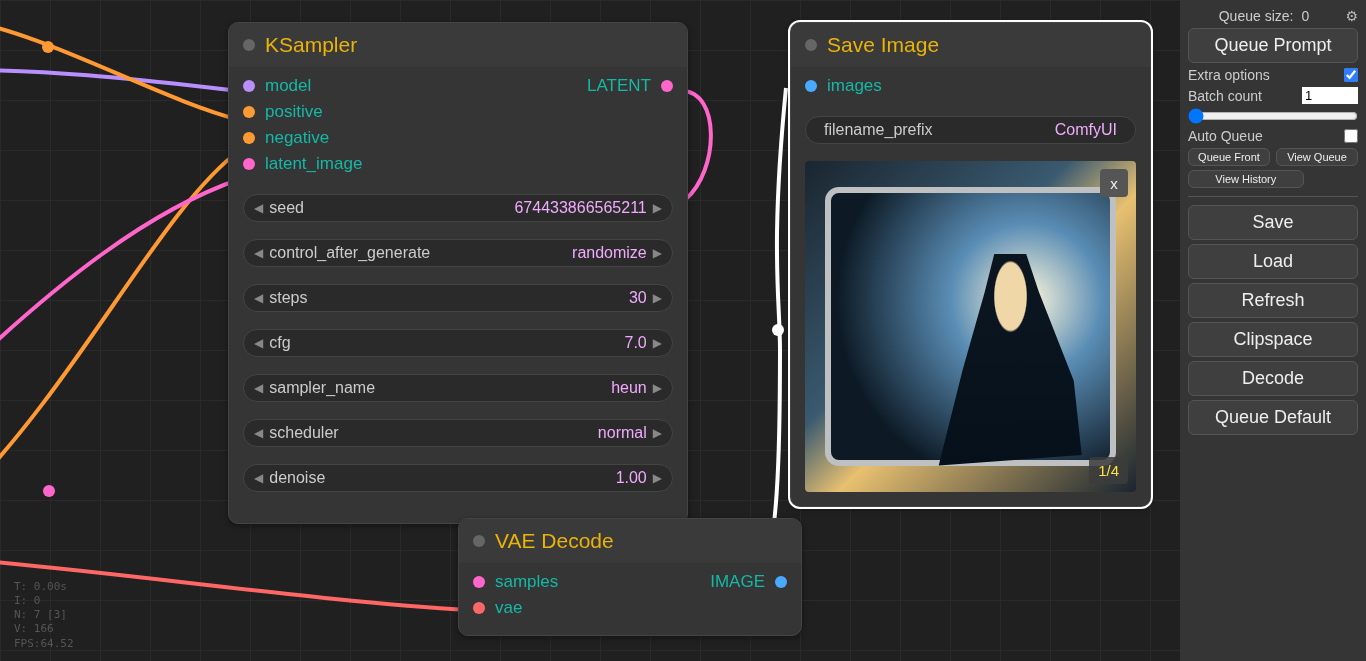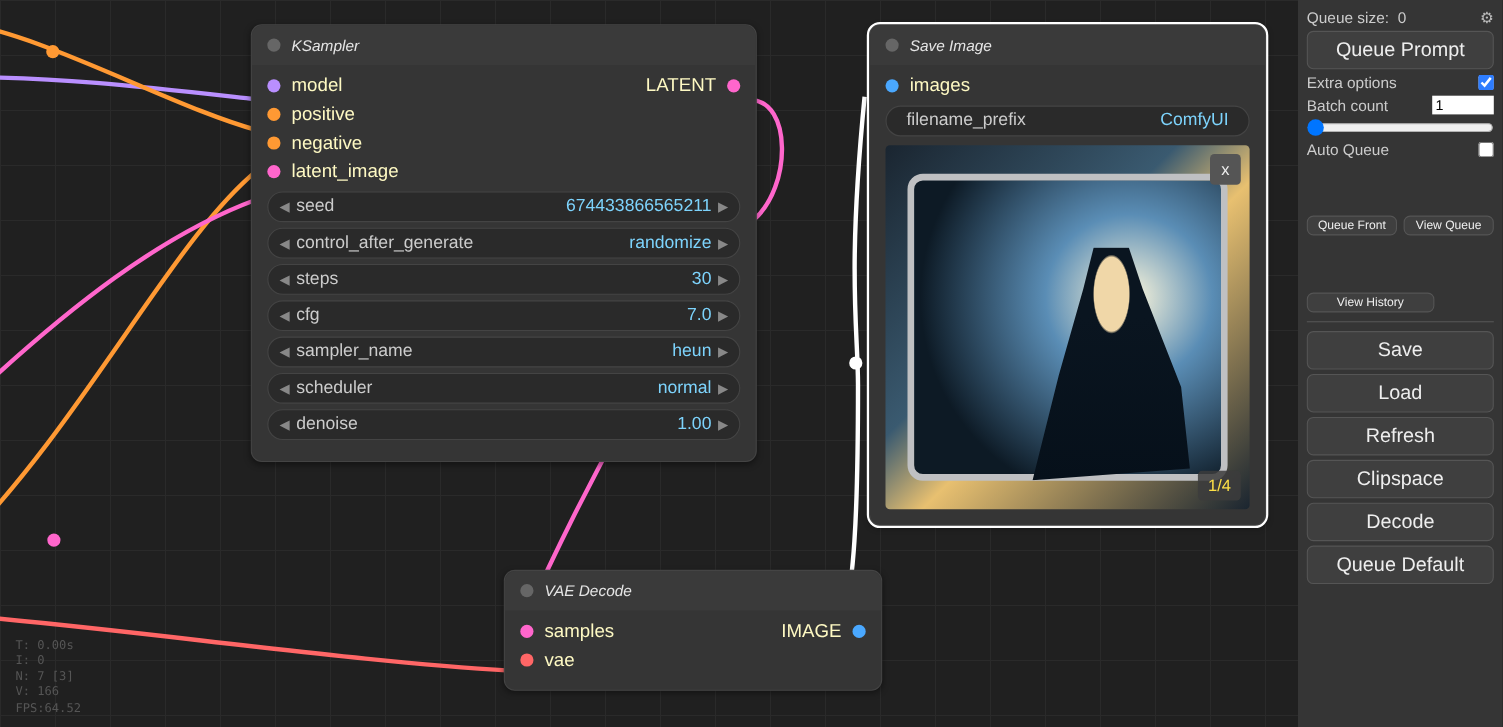--- a/index.html
+++ b/index.html
@@ -2,46 +2,46 @@
 <html><head>
 <meta charset="utf-8">
 <style>
 * { box-sizing: border-box; margin: 0; padding: 0; }
 html, body { width: 1366px; height: 661px; overflow: hidden; font-family: Arial, sans-serif; background: #202020; color: #ccc; font-size: 14px; }
 #canvas-area { position: absolute; left: 0; top: 0; width: 1180px; height: 661px; background: #202020; }
 .grid { position: absolute; inset: 0; background-image: linear-gradient(#2a2a2a 1px, transparent 1px), linear-gradient(90deg, #2a2a2a 1px, transparent 1px); background-size: 50px 50px; pointer-events: none; }
 svg.wires { position: absolute; inset: 0; width: 1180px; height: 661px; pointer-events: none; }
 .node { position: absolute; background: #353535; border: 1px solid #444; border-radius: 10px; box-shadow: 0 2px 6px rgba(0,0,0,.4); }
 .node.selected { outline: 2px solid #fff; }
-.node-title { display: flex; align-items: center; gap: 10px; padding: 10px 14px; font-size: 14px; color: #e5e5e5; background: #3a3a3a; border-top-left-radius: 10px; border-top-right-radius: 10px; font-style: italic; }
+.node-title { display: flex; align-items: center; gap: 10px; padding: 10px 14px; font-size: 21px; color: #eab308; background: #3a3a3a; border-top-left-radius: 10px; border-top-right-radius: 10px; }
 .node-title .collapse-dot { width: 12px; height: 12px; border-radius: 50%; background: #666; }
 .node-body { padding: 6px 14px 14px; }
-.slot-row { display: flex; align-items: center; justify-content: space-between; padding: 3px 0; font-size: 17px; color: #fef9c3; }
+.slot-row { display: flex; align-items: center; justify-content: space-between; padding: 3px 0; font-size: 17px; color: #14b8a6; }
 .slot-left, .slot-right { display: flex; align-items: center; gap: 10px; }
 .port { width: 12px; height: 12px; border-radius: 50%; }
 .port.purple { background: #b98fff; }
 .port.orange { background: #ff9933; }
 .port.pink { background: #ff66cc; }
 .port.cyan { background: #4aa8ff; }
 .port.red { background: #ff6666; }
-.widget-pill { display: flex; align-items: center; justify-content: space-between; background: #2a2a2a; border: 1px solid #444; border-radius: 16px; padding: 4px 8px; margin: 5px 0; font-size: 16px; color: #ccc; }
+.widget-pill { display: flex; align-items: center; justify-content: space-between; background: #2a2a2a; border: 1px solid #444; border-radius: 16px; padding: 4px 8px; margin: 17px 0; font-size: 16px; color: #ccc; }
 .widget-pill .tri { color: #888; font-size: 12px; padding: 0 2px; user-select: none; }
 .widget-pill .wname { flex: 0 0 auto; margin-left: 4px; }
-.widget-pill .wval { margin-left: auto; margin-right: 4px; color: #7dd3fc; }
+.widget-pill .wval { margin-left: auto; margin-right: 4px; color: #f0abfc; }
 .thumb { position: relative; width: 100%; aspect-ratio: 1/1; background: linear-gradient(135deg,#1a2530 0%,#3a5a70 40%,#e8c070 55%,#1a2530 100%); border-radius: 4px; display: flex; align-items: center; justify-content: center; color: #445; font-size: 11px; overflow: hidden; }
 .thumb .window { position:absolute; left:6%; top:8%; width:88%; height:84%; border:6px solid #bfc0c2; border-radius:14px; background: radial-gradient(circle at 70% 40%, #fff8dc 0%, #5a8db5 30%, #0d1a25 75%); }
 .thumb .figure { position:absolute; left:38%; top:28%; width:48%; height:64%; background: radial-gradient(ellipse at 50% 20%, #f0d7a8 0%, #f0d7a8 14%, transparent 15%), linear-gradient(180deg,#0a1520 30%,#06101a 100%); clip-path: polygon(40% 0,60% 0,68% 18%,90% 60%,95% 95%,5% 100%,20% 55%,34% 18%); border-radius:8px; }
 .x-btn { position: absolute; top: 8px; right: 8px; width: 28px; height: 28px; background: #555; color: #eee; border-radius: 4px; display: flex; align-items: center; justify-content: center; font-size: 15px; }
 .count-badge { position: absolute; bottom: 8px; right: 8px; padding: 5px 9px; background: rgba(60,60,60,.85); color: #fde047; border-radius: 4px; font-size: 15px; }
 #side-panel { position: absolute; right: 0; top: 0; width: 186px; height: 661px; background: #353535; padding: 8px; display: flex; flex-direction: column; gap: 4px; font-size: 14px; }
 .sp-row { display: flex; align-items: center; justify-content: space-between; gap: 6px; color: #ccc; font-size: 14px; }
-.sp-row.queue-row { justify-content: flex-start; gap:8px; }
+.sp-row.queue-row { justify-content: center; gap:8px; }
 .sp-btn { background: #3f3f3f; border: 1px solid #555; color: #eee; border-radius: 6px; padding: 6px 8px; text-align: center; cursor: pointer; }
 .sp-btn.big { font-size: 18px; padding: 6px 16px; }
-.sp-row .mini { flex: 1; font-size: 11px; padding: 2px 0; margin-top: 48px; }
+.sp-row .mini { flex: 1; font-size: 11px; padding: 2px 0; }
 .sp-input { width: 56px; background: #fff; color: #000; border: none; padding: 1px 3px; font-size: 13px; }
 input[type=checkbox]{ accent-color:#2e7dff; width:14px; height:14px; }
 .sp-slider { width: 100%; }
 #gear { position:absolute; right:8px; top:8px; color:#bbb; font-size:14px; }
 .debug { position: absolute; left: 14px; bottom: 10px; color: #555; font-size: 11px; line-height: 1.3; font-family: monospace; }
 hr.sp-sep { border:none; border-top:1px solid #555; margin:4px 0; }
 </style>
 </head>
 <body>
 

